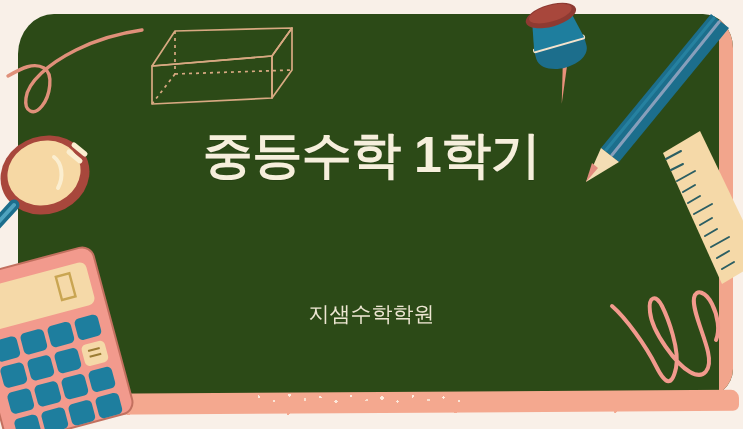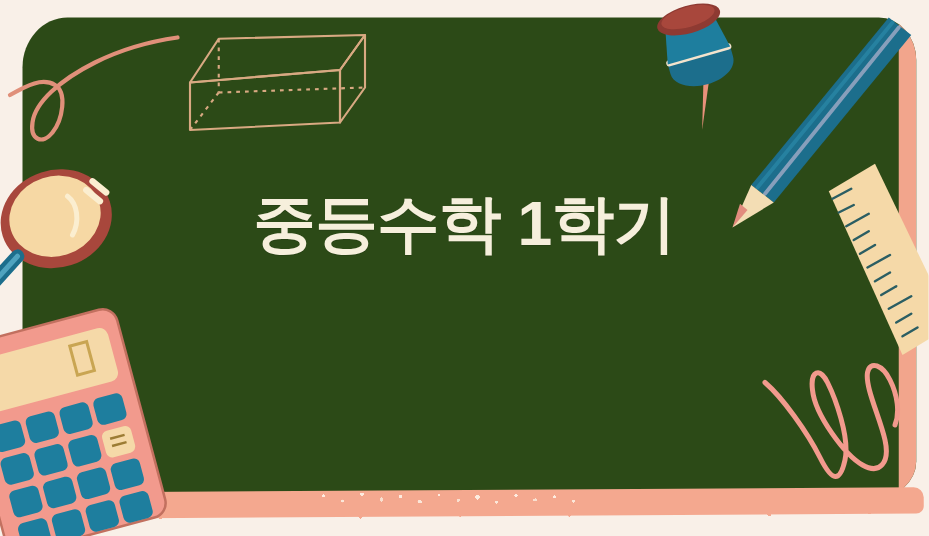--- a/index.html
+++ b/index.html
@@ -104,21 +104,20 @@
     pointer-events: none;
   }
   .title-line {
     display: block;
     color: #F6EFDC;
     font-weight: 700;
     font-size: 50px;
     line-height: 1.08;
     letter-spacing: -0.5px;
     text-shadow: 0 1px 0 rgba(0,0,0,.12);
-    margin-top: 24px;
   }
   .subtitle {
     position: absolute;
     left: 0;
     top: 300px;
     width: 743px;
     text-align: center;
     color: #EDE6D2;
     font-size: 21px;
     font-weight: 400;
@@ -254,14 +253,15 @@
                C704,334 692,310 694,298 C696,288 706,292 712,304
                C718,316 720,330 716,340" fill="none" stroke="#F29A8D" stroke-width="4" stroke-linecap="round" stroke-linejoin="round"></path>
     </g>
 
   </svg>
 
   <div class="title-block">
     <span class="title-line">중등수학 1학기</span>
   </div>
 
+  <div class="subtitle">지샘수학학원</div>
 
 </div>
 
 </body></html>

